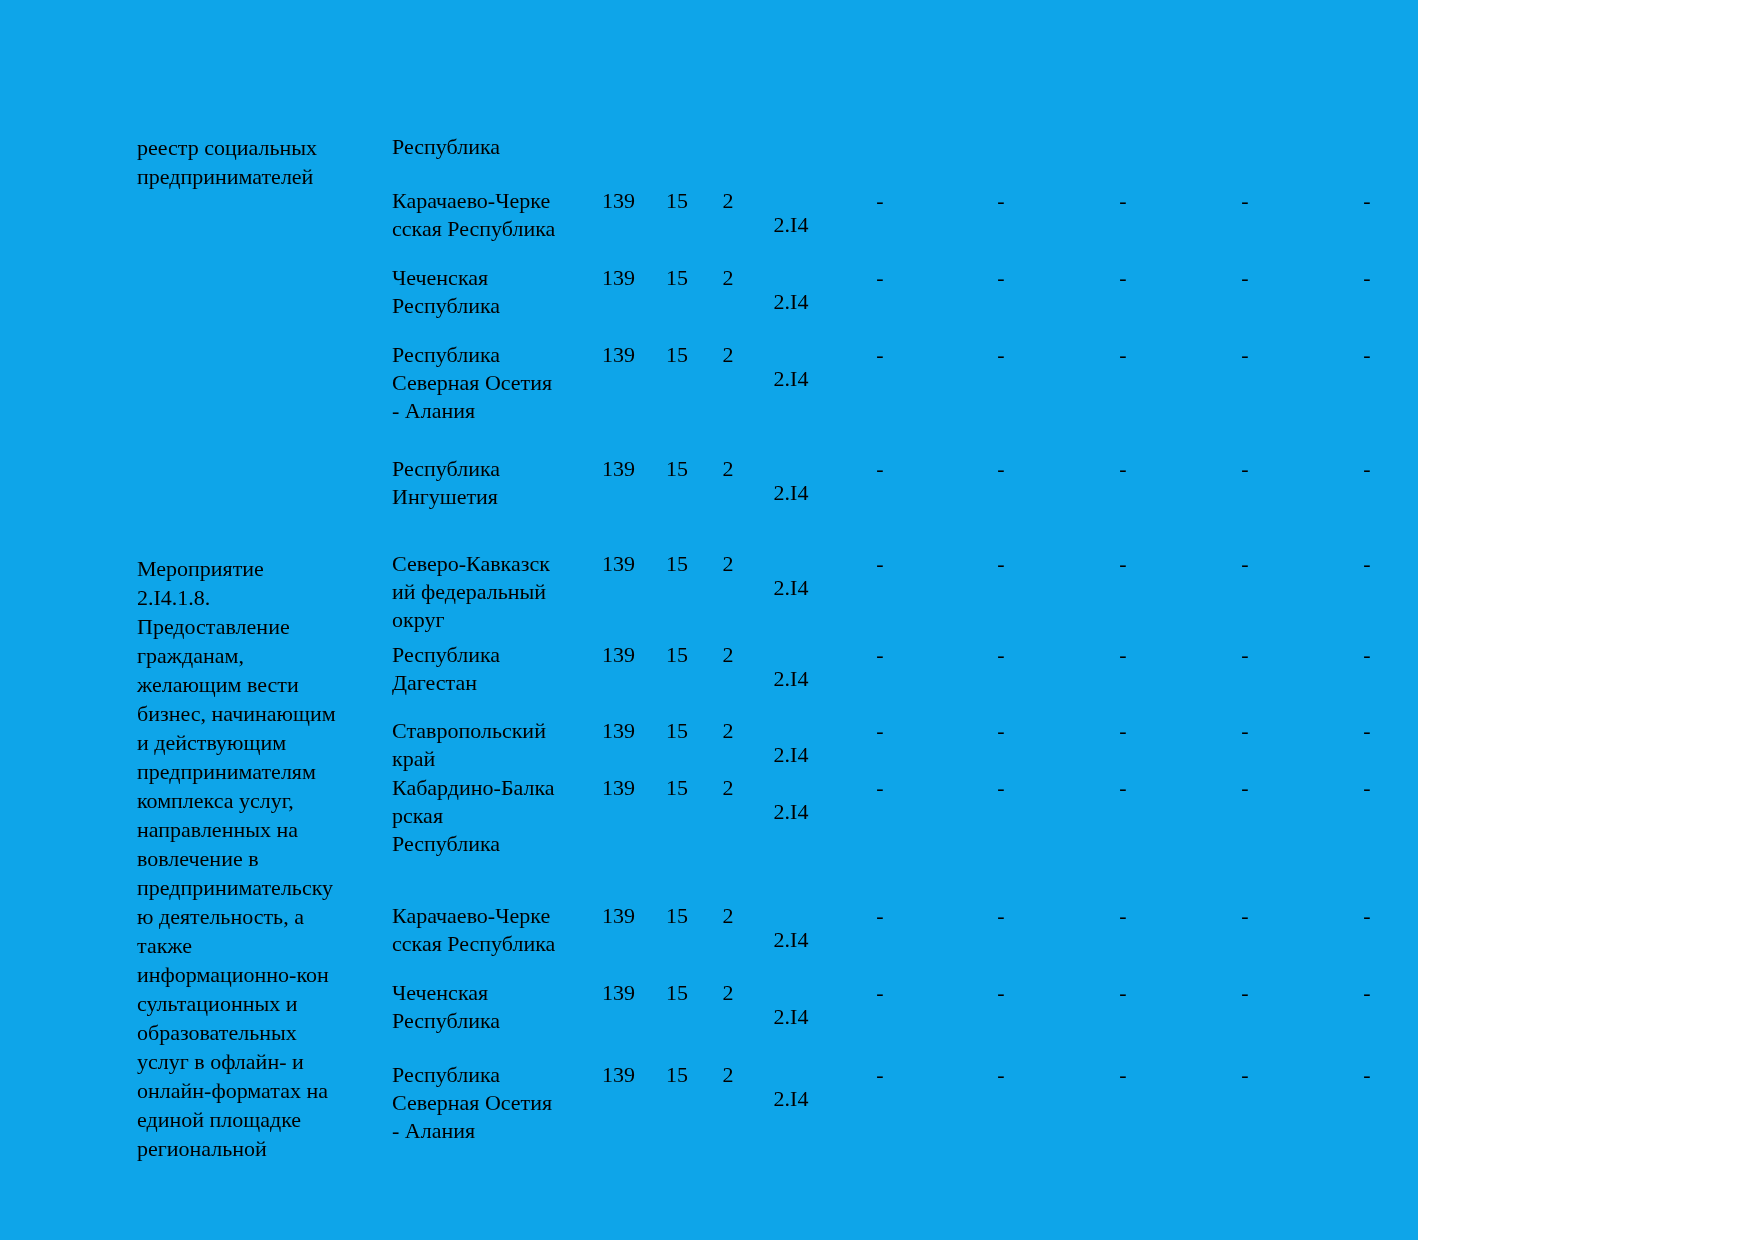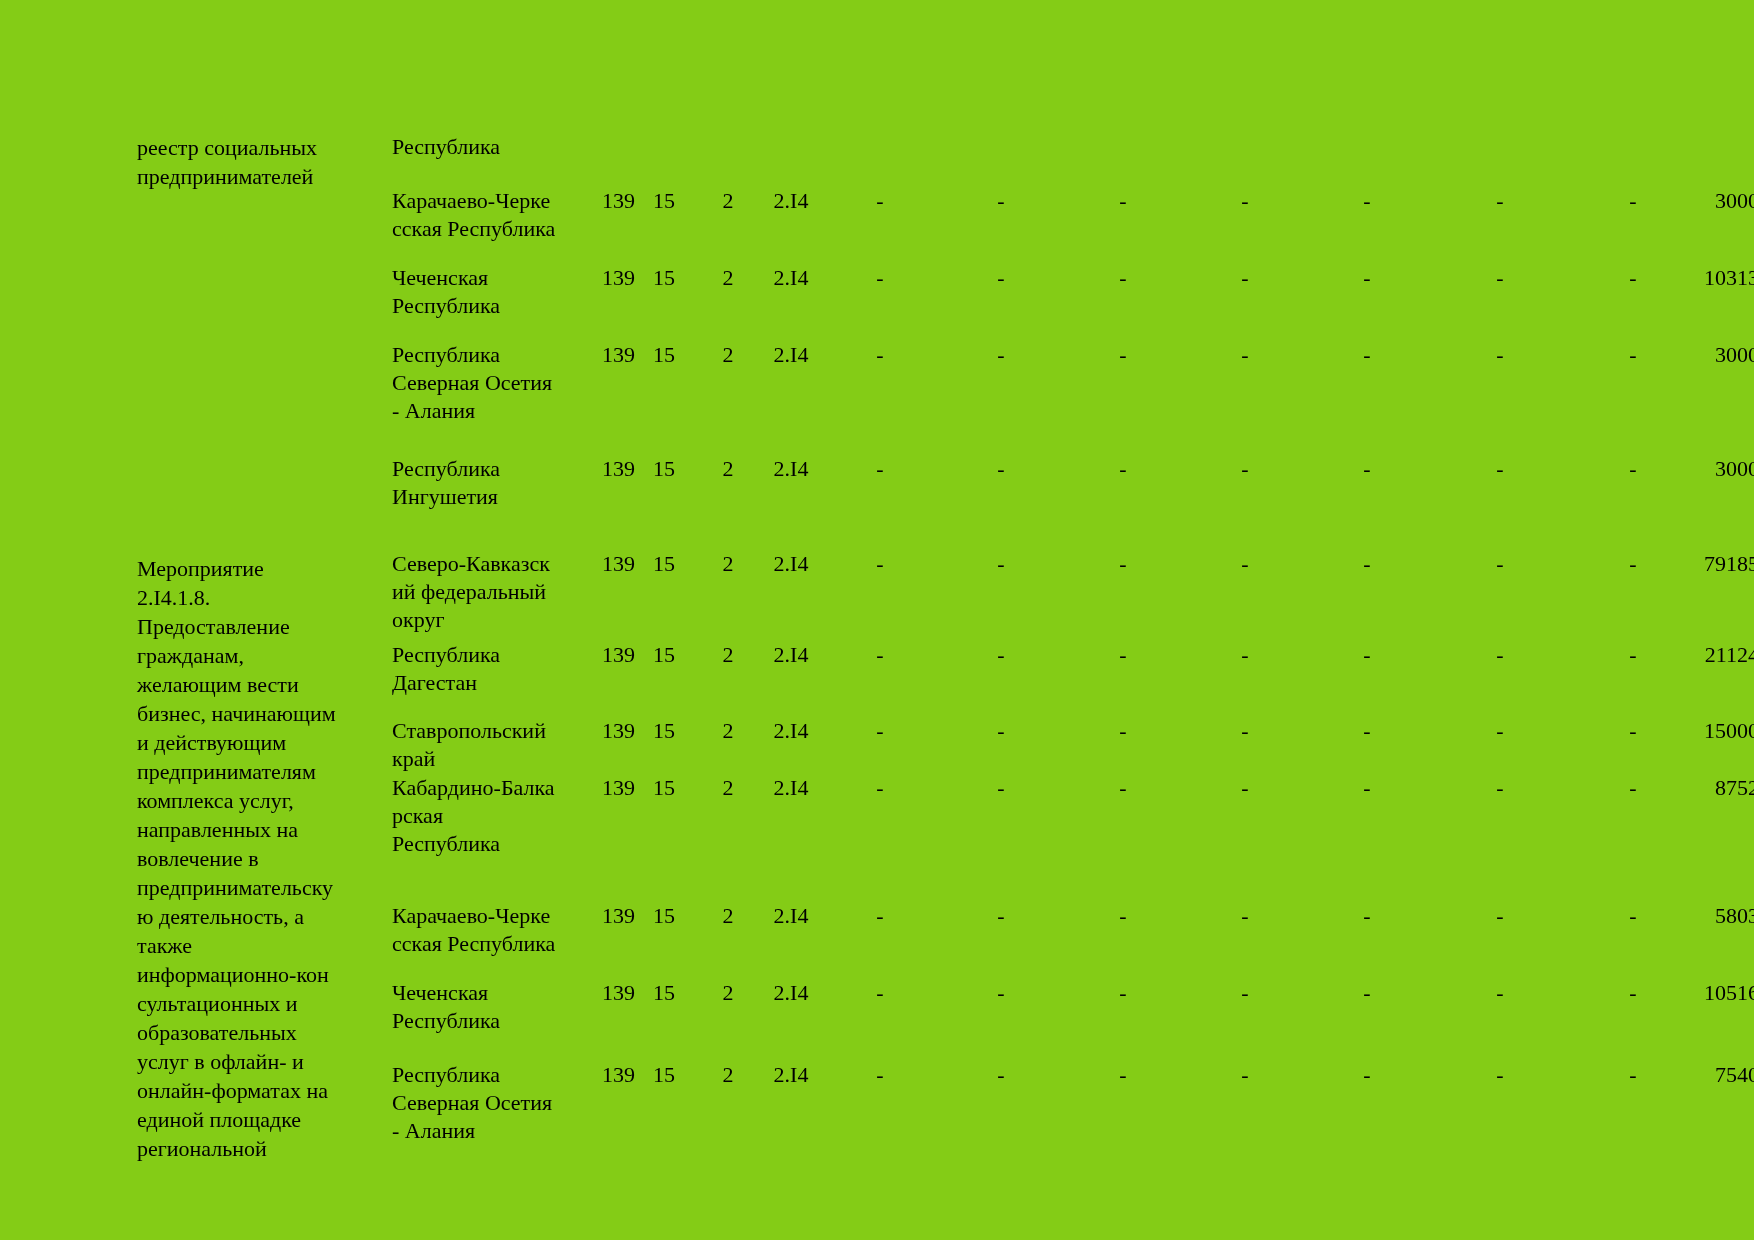--- a/index.html
+++ b/index.html
@@ -1,41 +1,41 @@
 <!DOCTYPE html>
 <html><head>
 <meta charset="utf-8">
 <style>
   html,body { margin:0; padding:0; background:#ffffff; }
   .page {
     position:relative;
-    width:1754px; height:1240px;
-    background:#84cc16;
+    width:1418px; height:1240px;
+    background:#0ea5e9;
     overflow:hidden;
     font-family:"Liberation Serif", serif;
     font-size:22px;
     line-height:28px;
     color:#000000;
   }
   .desc {
     position:absolute;
     left:137px;
     width:218px;
     line-height:29px;
     white-space:pre-line;
   }
   .desc-cont { top:133px; }
   .desc-measure { top:554px; }
   .row { position:absolute; left:0; width:1754px; height:28px;padding-left:32px; }
   .cell { position:absolute; top:0; display:block; }
   .region { left:392px; width:192px; white-space:pre-line; }
   .n1 { left:583px; width:52px; text-align:right; }
-  .n2 { left:653px; width:48px; text-align:left; }
+  .n2 { left:653px; width:48px; text-align:center; }
   .n3 { left:704px; width:48px; text-align:center; }
-  .n4 { left:763px; width:56px; text-align:center; }
+  .n4 { left:763px; width:56px; text-align:center;margin-top:24px; }
   .dash { width:50px; text-align:center; }
   .d1 { left:855px; }
   .d2 { left:976px; }
   .d3 { left:1098px; }
   .d4 { left:1220px; }
   .d5 { left:1342px; }
   .d6 { left:1475px; }
   .d7 { left:1608px; }
   .amount { left:1634px; width:125px; text-align:right; }
 </style>

